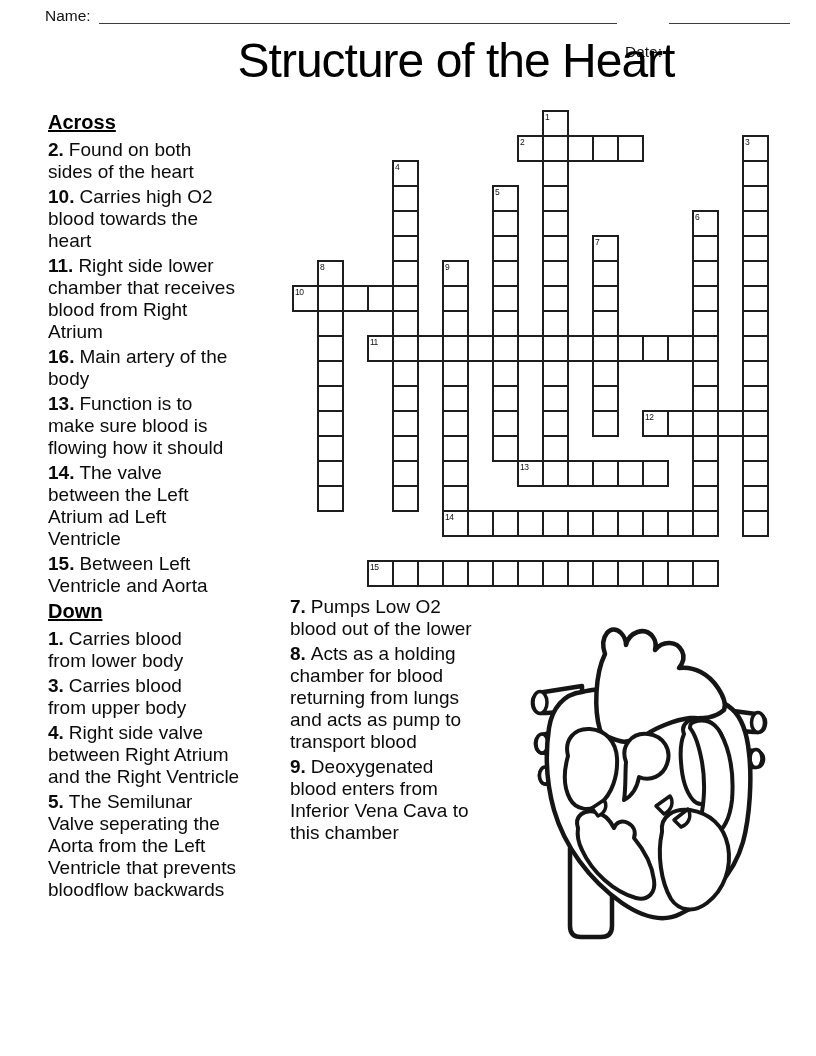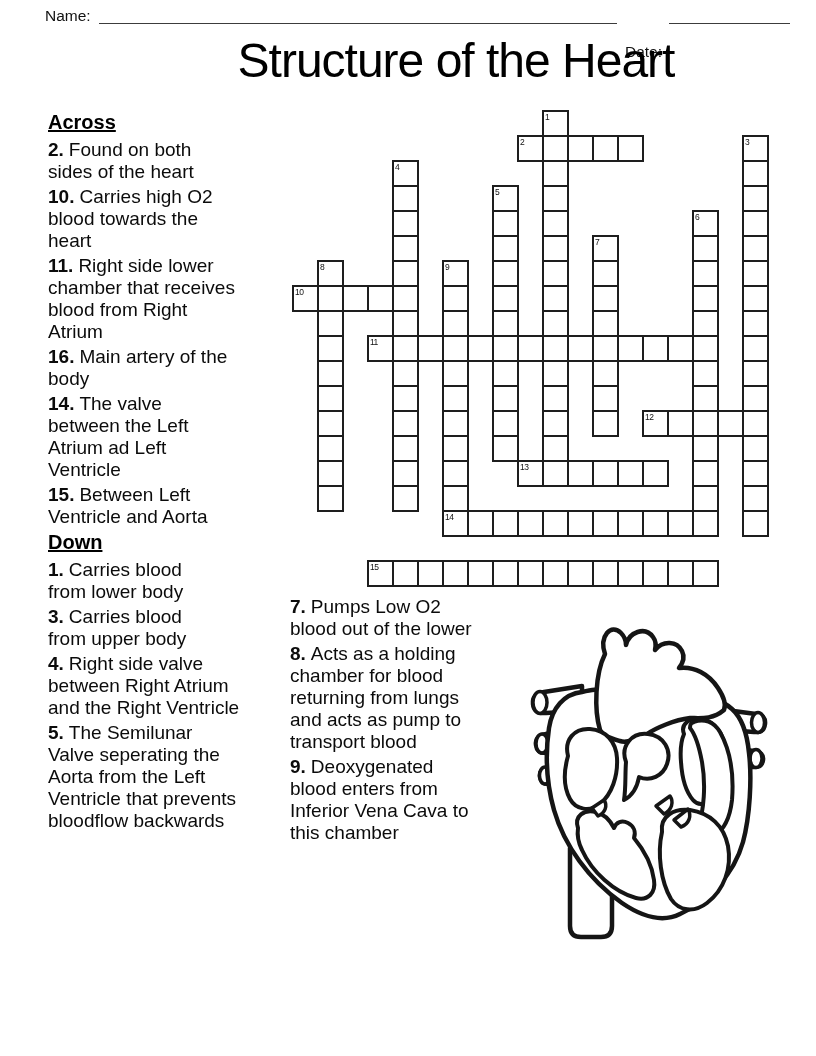--- a/index.html
+++ b/index.html
@@ -235,20 +235,23 @@
 sides of the heart</span></p>
       <p class="clue"><b>10.</b><span>Carries high O2
 blood towards the
 heart</span></p>
       <p class="clue"><b>11.</b><span>Right side lower
 chamber that receives
 blood from Right
 Atrium</span></p>
       <p class="clue"><b>16.</b><span>Main artery of the
 body</span></p>
+      <p class="clue"><b>13.</b><span>Function is to
+make sure blood is
+flowing how it should</span></p>
       <p class="clue"><b>14.</b><span>The valve
 between the Left
 Atrium ad Left
 Ventricle</span></p>
       <p class="clue"><b>15.</b><span>Between Left
 Ventricle and Aorta</span></p>
     </div>
   <h2 class="down-h">Down</h2>
   <div>
       <p class="clue"><b>1.</b><span>Carries blood

